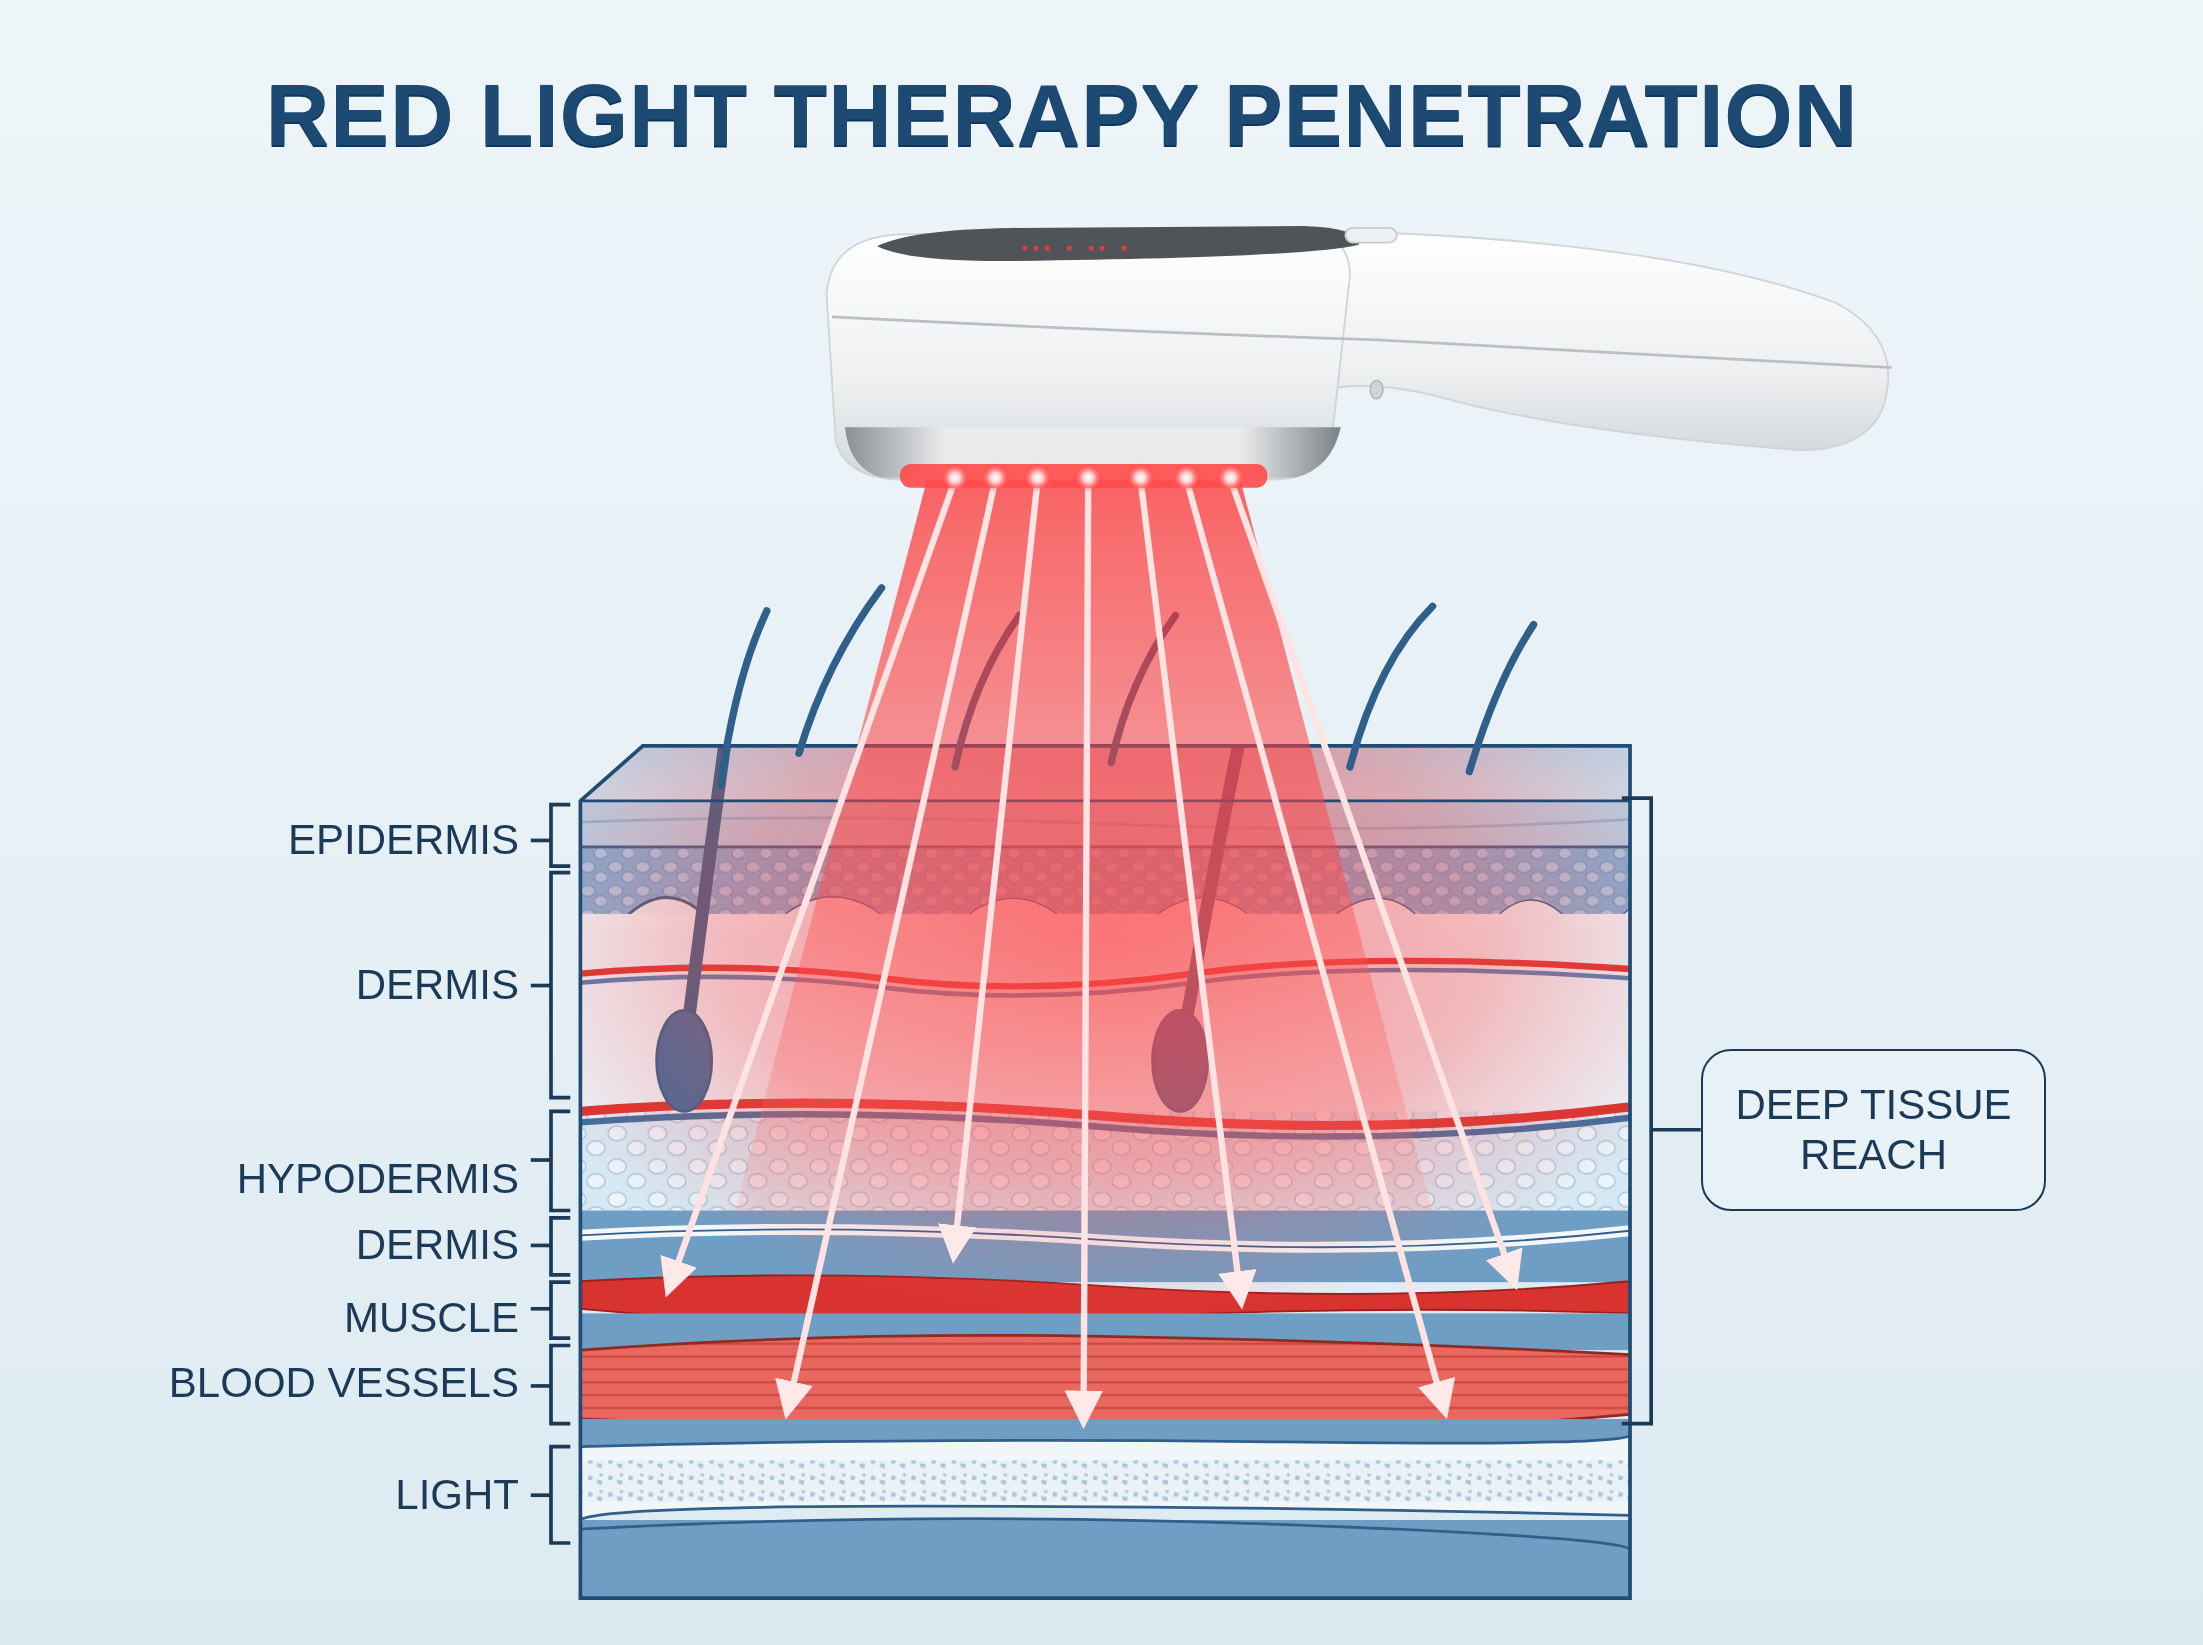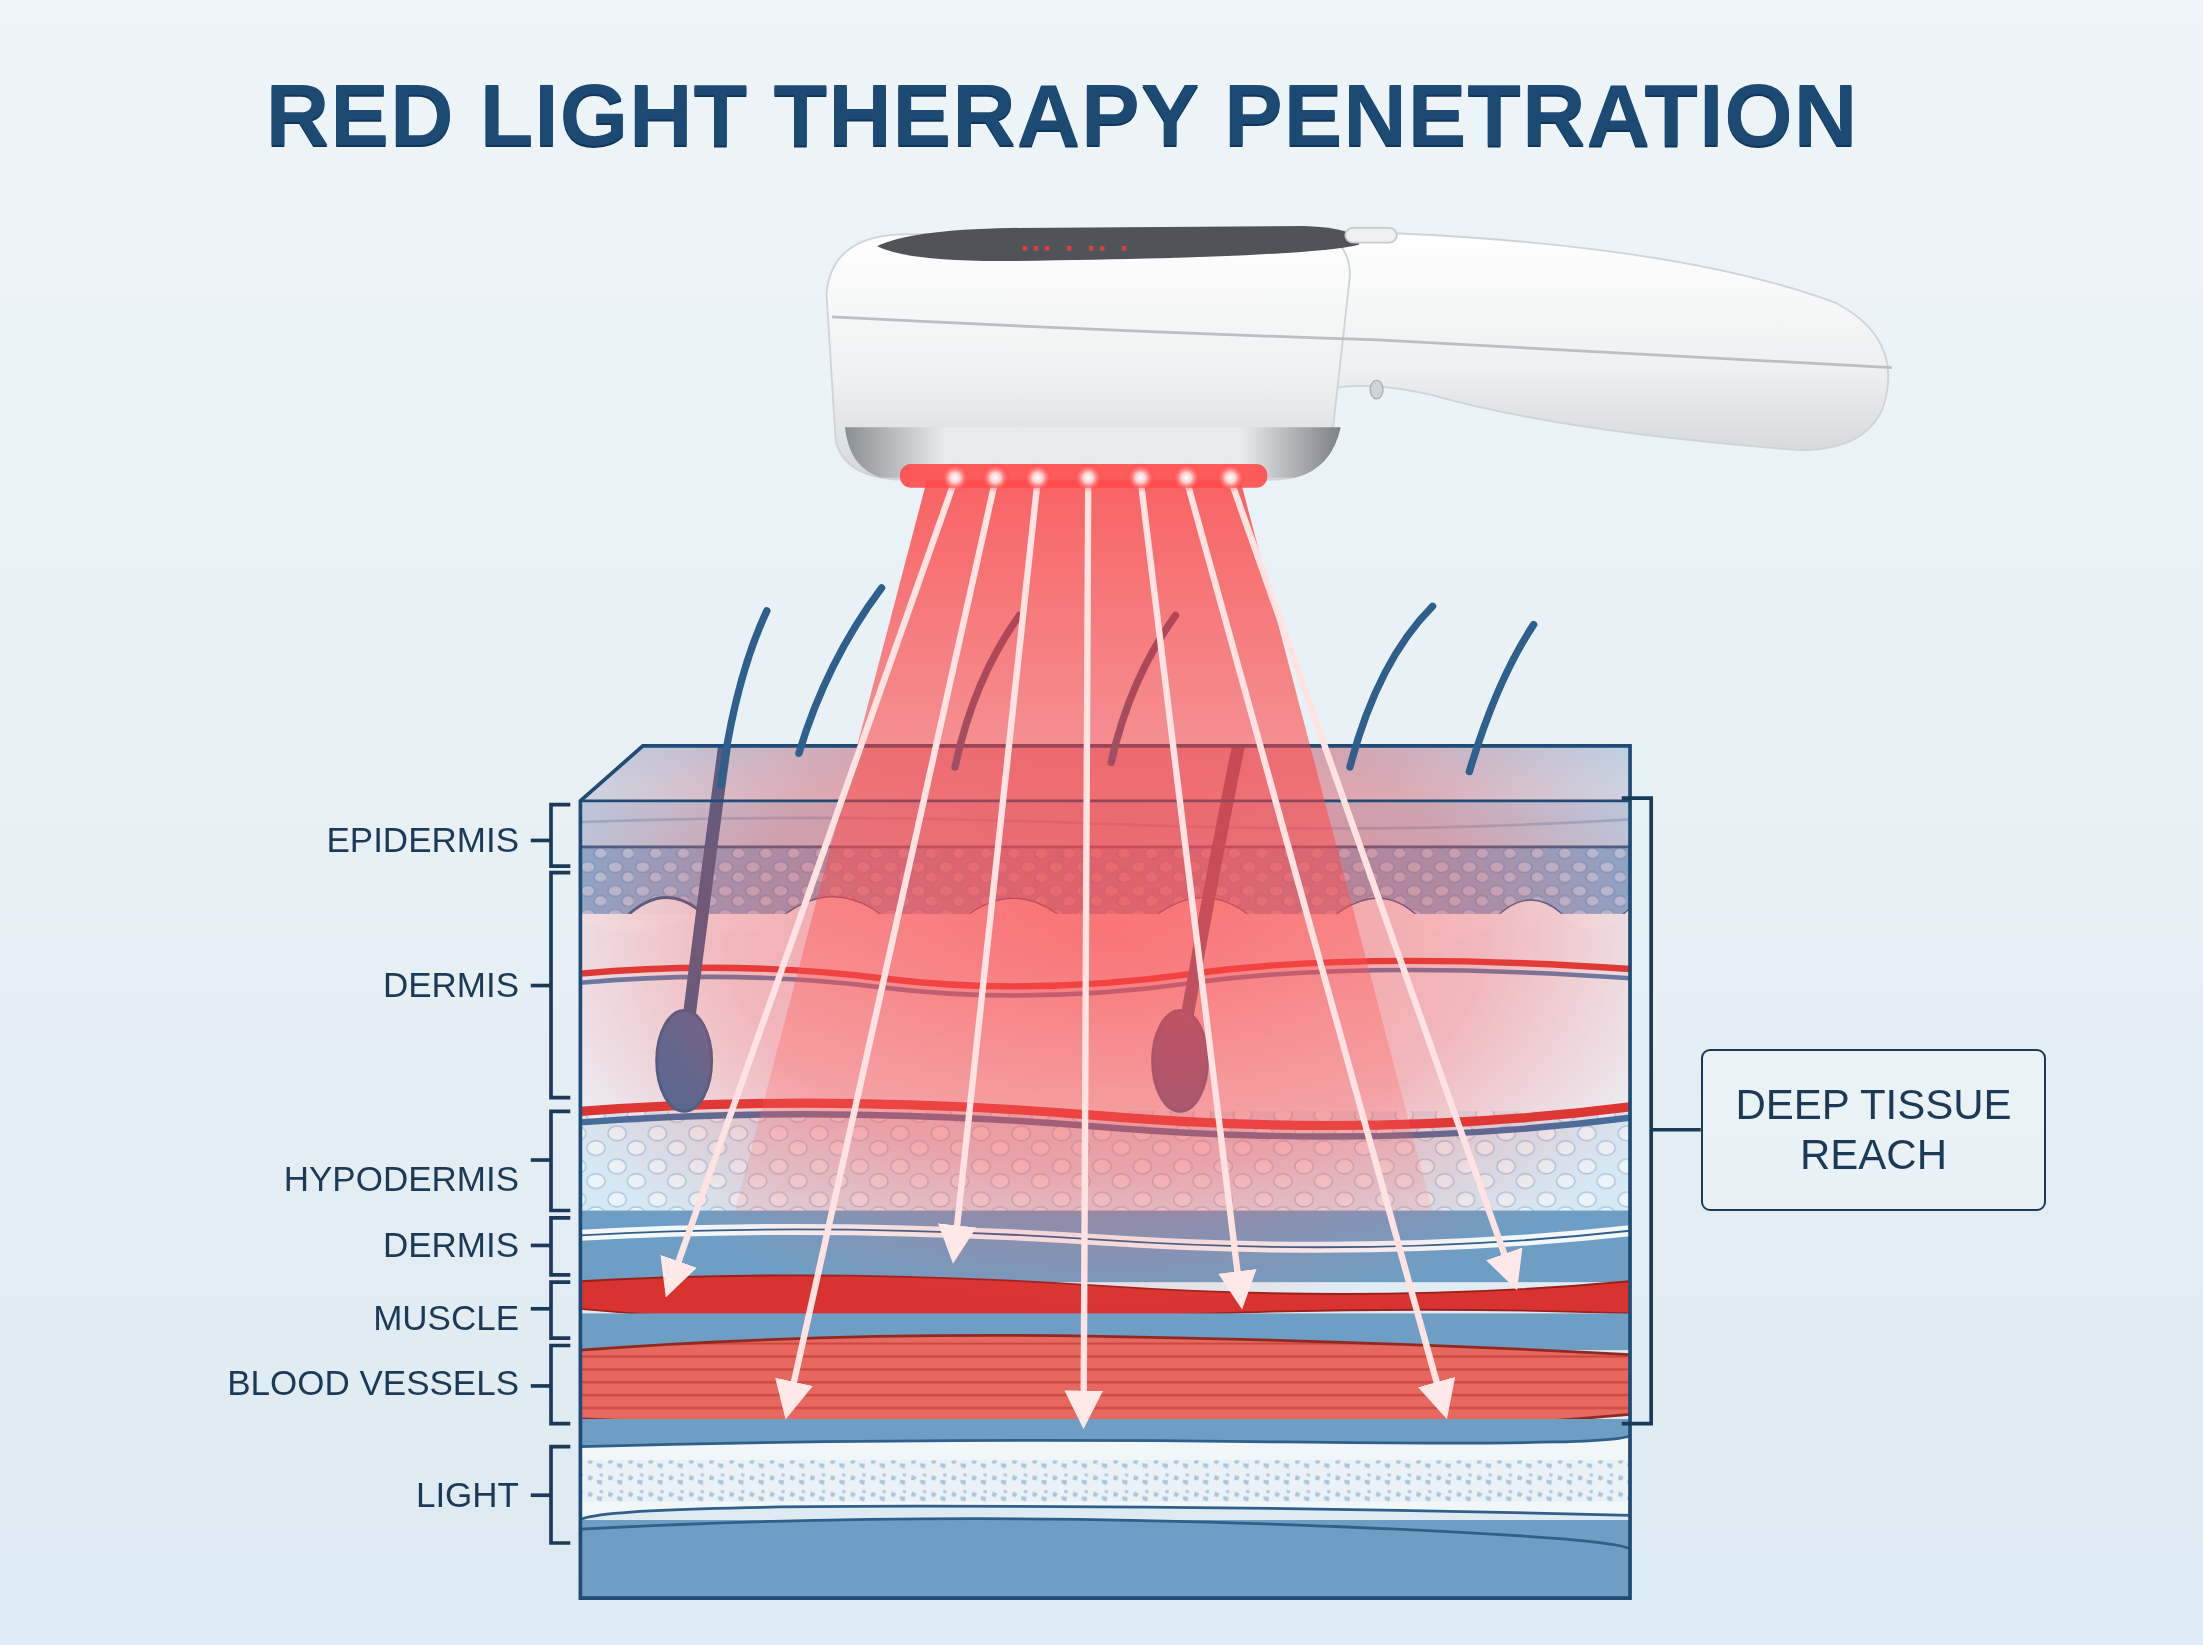--- a/index.html
+++ b/index.html
@@ -10,26 +10,26 @@
   }
   .title {
     position: absolute; left: 0; top: 64px; width: 2124px; text-align: center;
     font-family: "Liberation Sans", sans-serif; font-weight: bold;
     font-size: 88px; letter-spacing: 0.9px; color: #1d4a72;
     text-shadow: 0 1.8px 0 #0f3558;
   }
   svg.scene { position: absolute; left: 0; top: 0; }
   .label {
     position: absolute; right: 1685px; text-align: right; white-space: nowrap;
-    font-family: "Liberation Sans", sans-serif; font-size: 35px; color: #1b3a57;
+    font-family: "Liberation Sans", sans-serif; font-size: 42px; color: #1b3a57;
     transform: translateY(-50%);
   }
   .callout {
     position: absolute; left: 1701px; top: 1049px; width: 345px; height: 162px;
-    border: 2.8px solid #1b3a57; border-radius: 9px; box-sizing: border-box;
+    border: 2.8px solid #1b3a57; border-radius: 30px; box-sizing: border-box;
     display: flex; flex-direction: column; align-items: center; justify-content: center;
     font-family: "Liberation Sans", sans-serif; font-size: 42px; color: #1b3a57; line-height: 1.2;
     background: rgba(236,245,249,0.6);
   }
 </style>
 </head>
 <body>
 
 <div class="title">RED LIGHT THERAPY PENETRATION</div>
 

